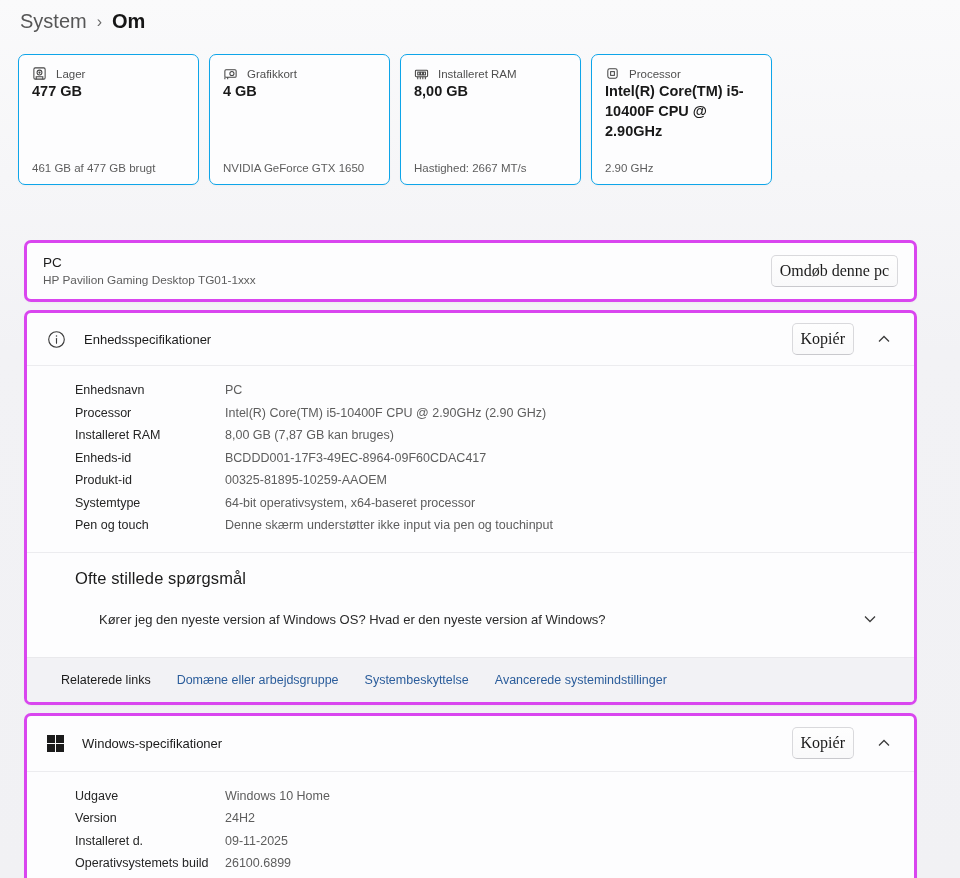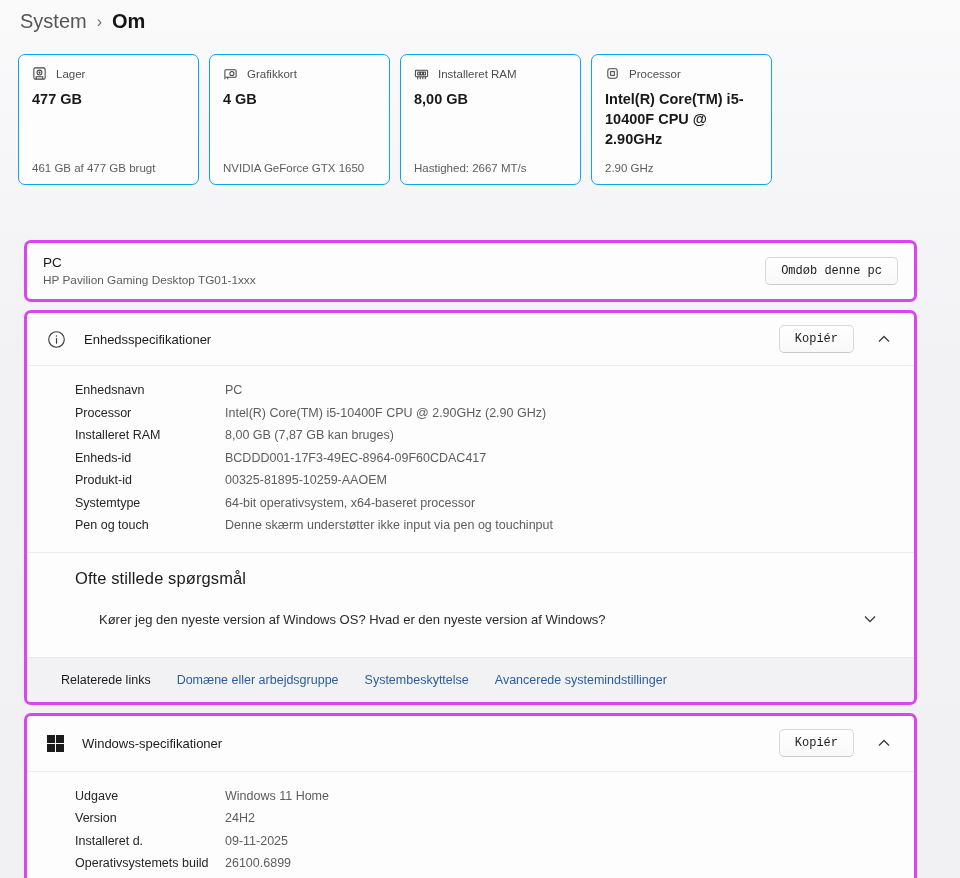--- a/index.html
+++ b/index.html
@@ -21,39 +21,39 @@
   
   .summary-row { display:flex; gap:10px; margin:21px 0 0 18px; }
   .sum-card {
     width:181px; height:131px; background:#fdfdfe;
     border:1px solid #0ea5e9; border-radius:7px;
     padding:11px 13px 10px 13px; display:flex; flex-direction:column;
     box-shadow:0 1px 2px rgba(0,0,0,.03);
   }
   .sum-head { display:flex; align-items:center; gap:9px; }
   .sum-label { font-size:11.5px; color:#4f4f4f; }
-  .sum-value { font-size:14.5px; font-weight:700; color:#191919; margin-top:8px; line-height:1.38; }
+  .sum-value { font-size:14.5px; font-weight:700; color:#191919; margin-top:0; line-height:1.38; }
   .sum-footer { margin-top:auto; font-size:11.5px; color:#5d5d5d; }
   .sum-icon { width:15px; height:15px; flex:0 0 auto; color:#444; }
 
   
   .main-col { position:absolute; left:24px; top:240px; width:893px; }
   .card {
     background:#fdfdfe; border:3px solid #d946ef; border-radius:7px;
     box-shadow:0 1px 2px rgba(0,0,0,.03); overflow:hidden;
   }
   .pc-card { height:62px; display:flex; align-items:center; padding:0 16px 0 16px; margin-bottom:8px; }
   .pc-names { display:flex; flex-direction:column; gap:3px; }
   .pc-name { font-size:13.5px; color:#1b1b1b; }
   .pc-model { font-size:11.8px; color:#5d5d5d; }
   .btn {
-    font-family:Liberation Mono, monospace; font-size:12px; color:#1b1b1b;
+    font-family:Liberation Serif, serif; font-size:16px; color:#1b1b1b;
     background:linear-gradient(180deg,#fefefe,#f9f9fa);
     border:1px solid #d9d9dc; border-bottom-color:#c9c9cd;
-    border-radius:5px; padding:6px 15px; cursor:pointer; white-space:nowrap;
+    border-radius:5px; padding:6px 8px; cursor:pointer; white-space:nowrap;
   }
   .pc-card .btn { margin-left:auto; }
 
   .expander { margin-bottom:8px; }
   .exp-header { height:52px; display:flex; align-items:center; padding:0 16px 0 20px; }
   .exp-title { font-size:13px; color:#1b1b1b; margin-left:18px; }
   .exp-actions { margin-left:auto; display:flex; align-items:center; gap:16px; }
   .chev-btn { background:none; border:none; cursor:pointer; padding:4px 8px; color:#3c3c3c; }
   .divider { height:1px; background:#ececef; }
 
@@ -262,21 +262,21 @@
                 </svg>
             </span>
           </button>
         </span>
       </div>
       <div class="divider"></div>
 
       <div class="spec-list">
         <div class="spec-row">
           <span class="spec-label">Udgave</span>
-          <span class="spec-value">Windows 11 Home</span>
+          <span class="spec-value">Windows 10 Home</span>
         </div>
         <div class="spec-row">
           <span class="spec-label">Version</span>
           <span class="spec-value">24H2</span>
         </div>
         <div class="spec-row">
           <span class="spec-label">Installeret d.</span>
           <span class="spec-value">09-11-2025</span>
         </div>
         <div class="spec-row">

